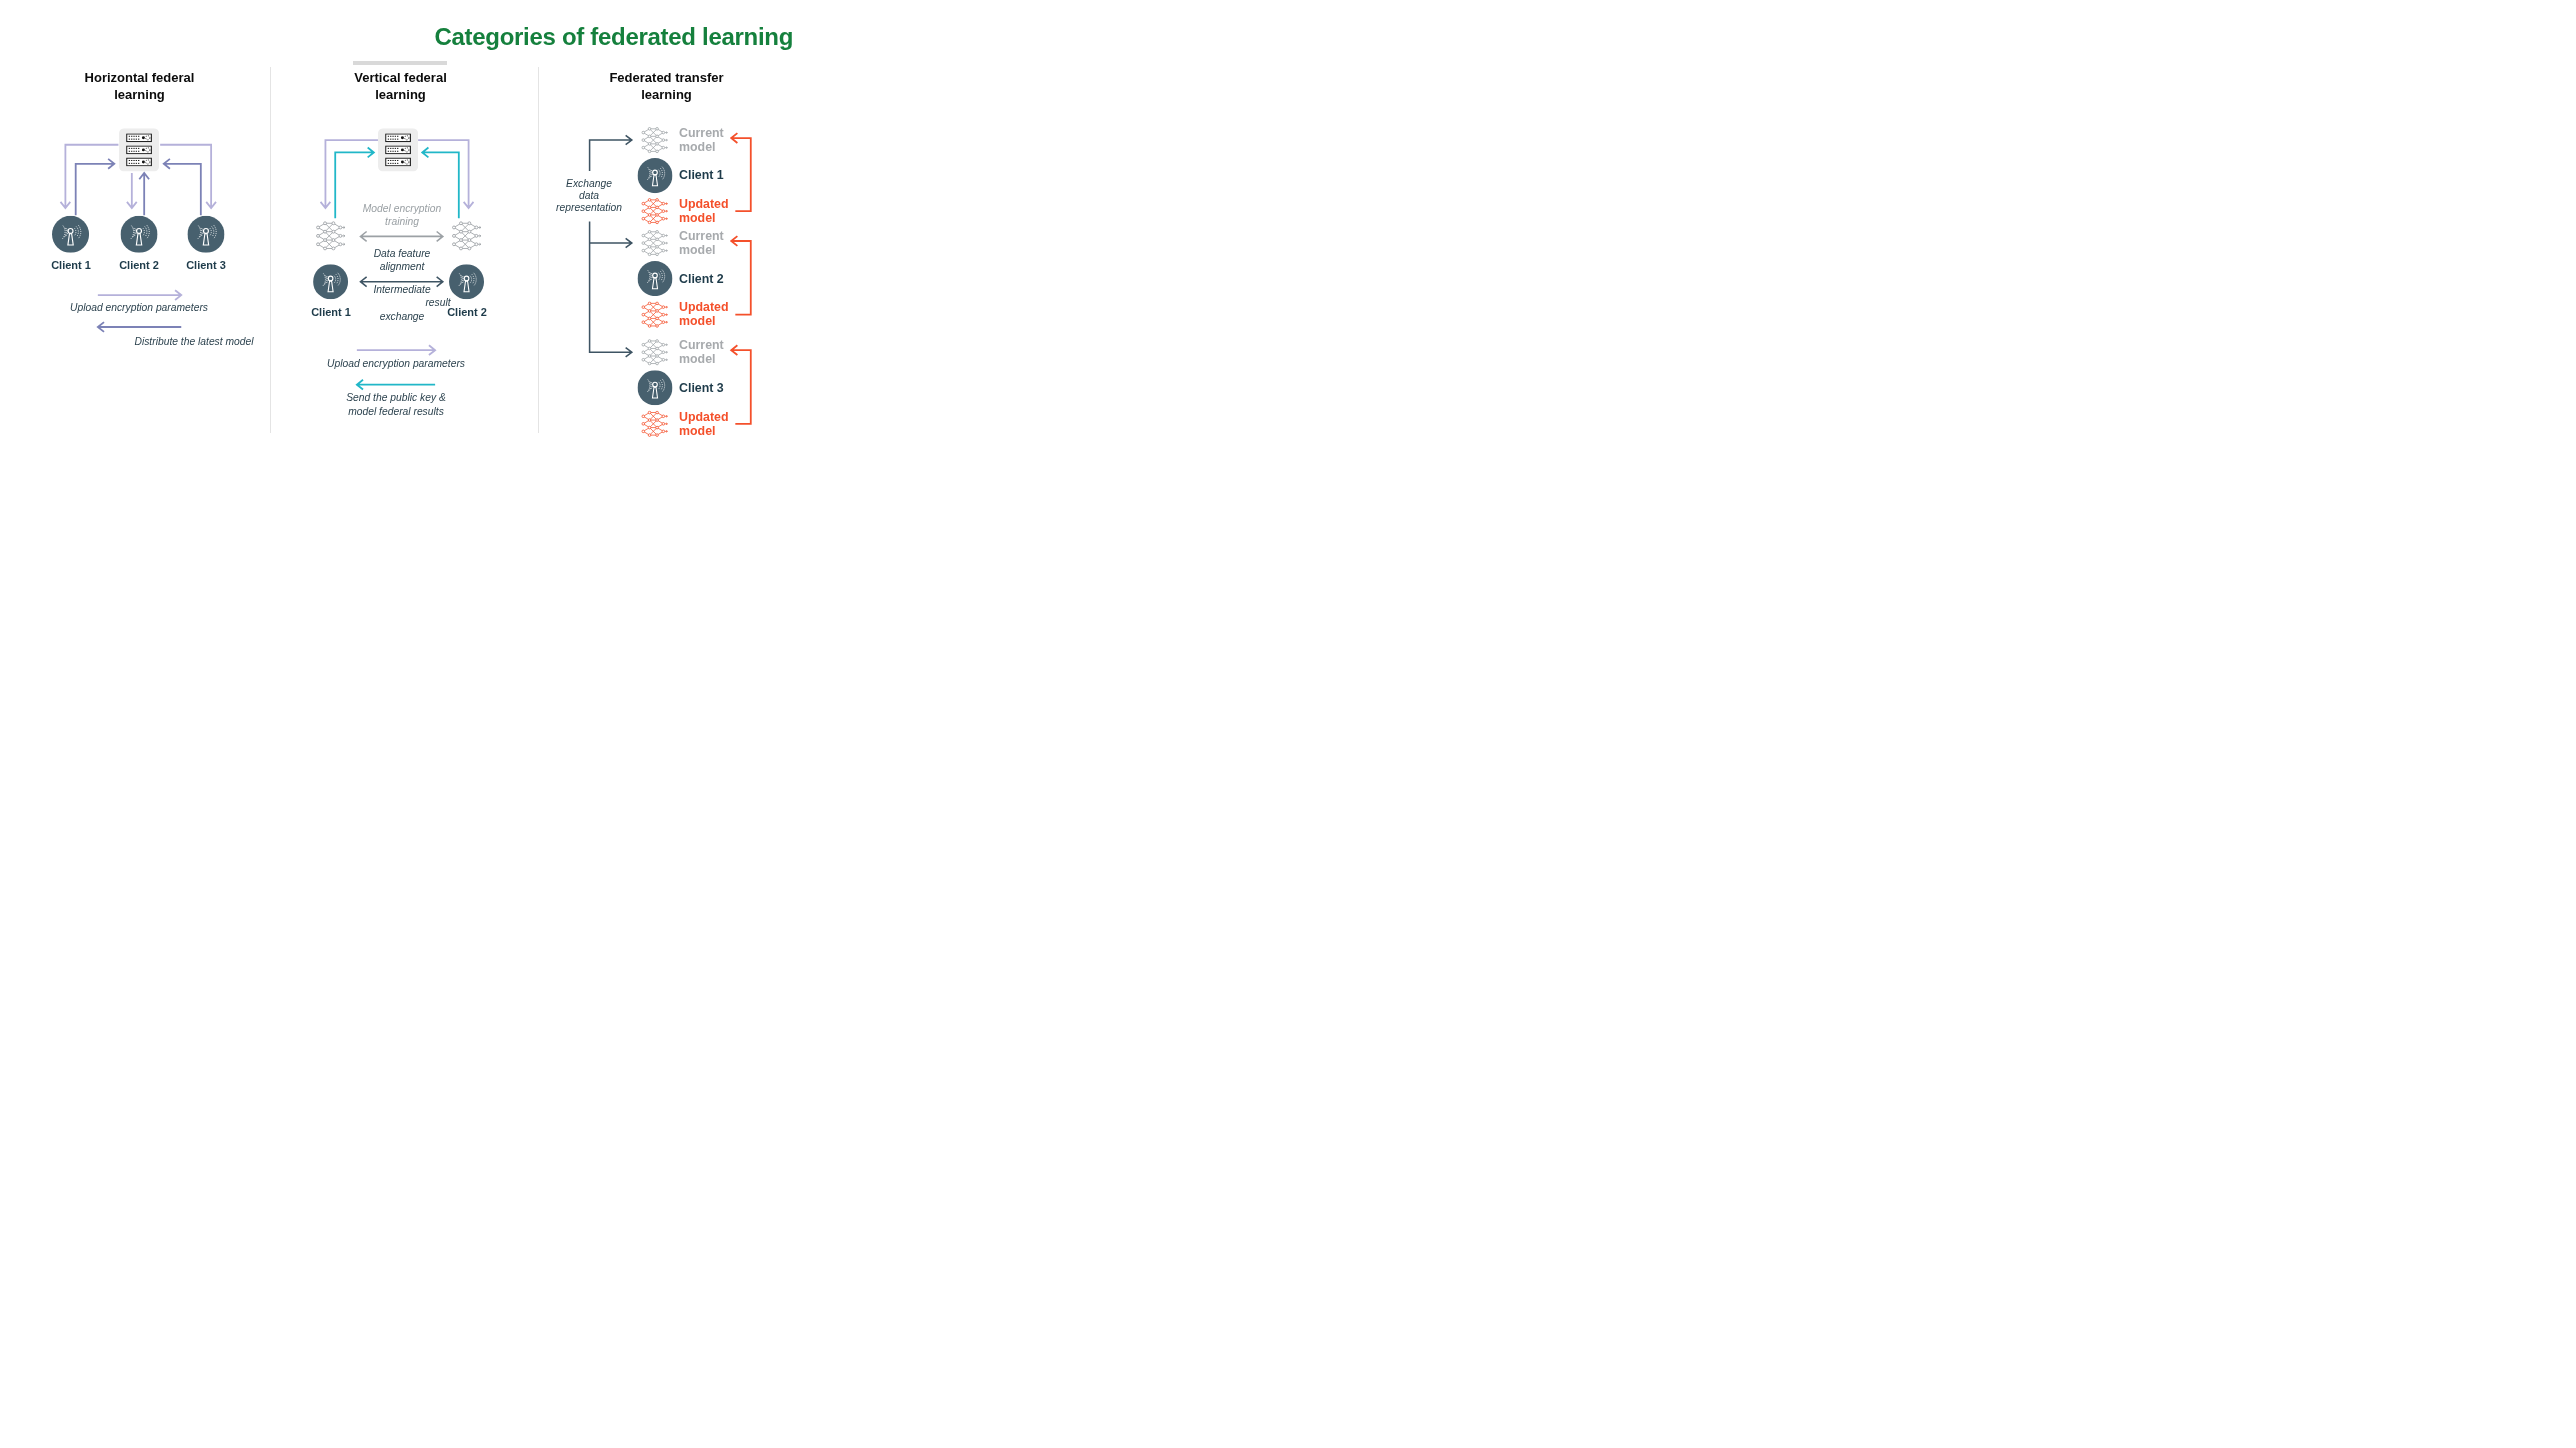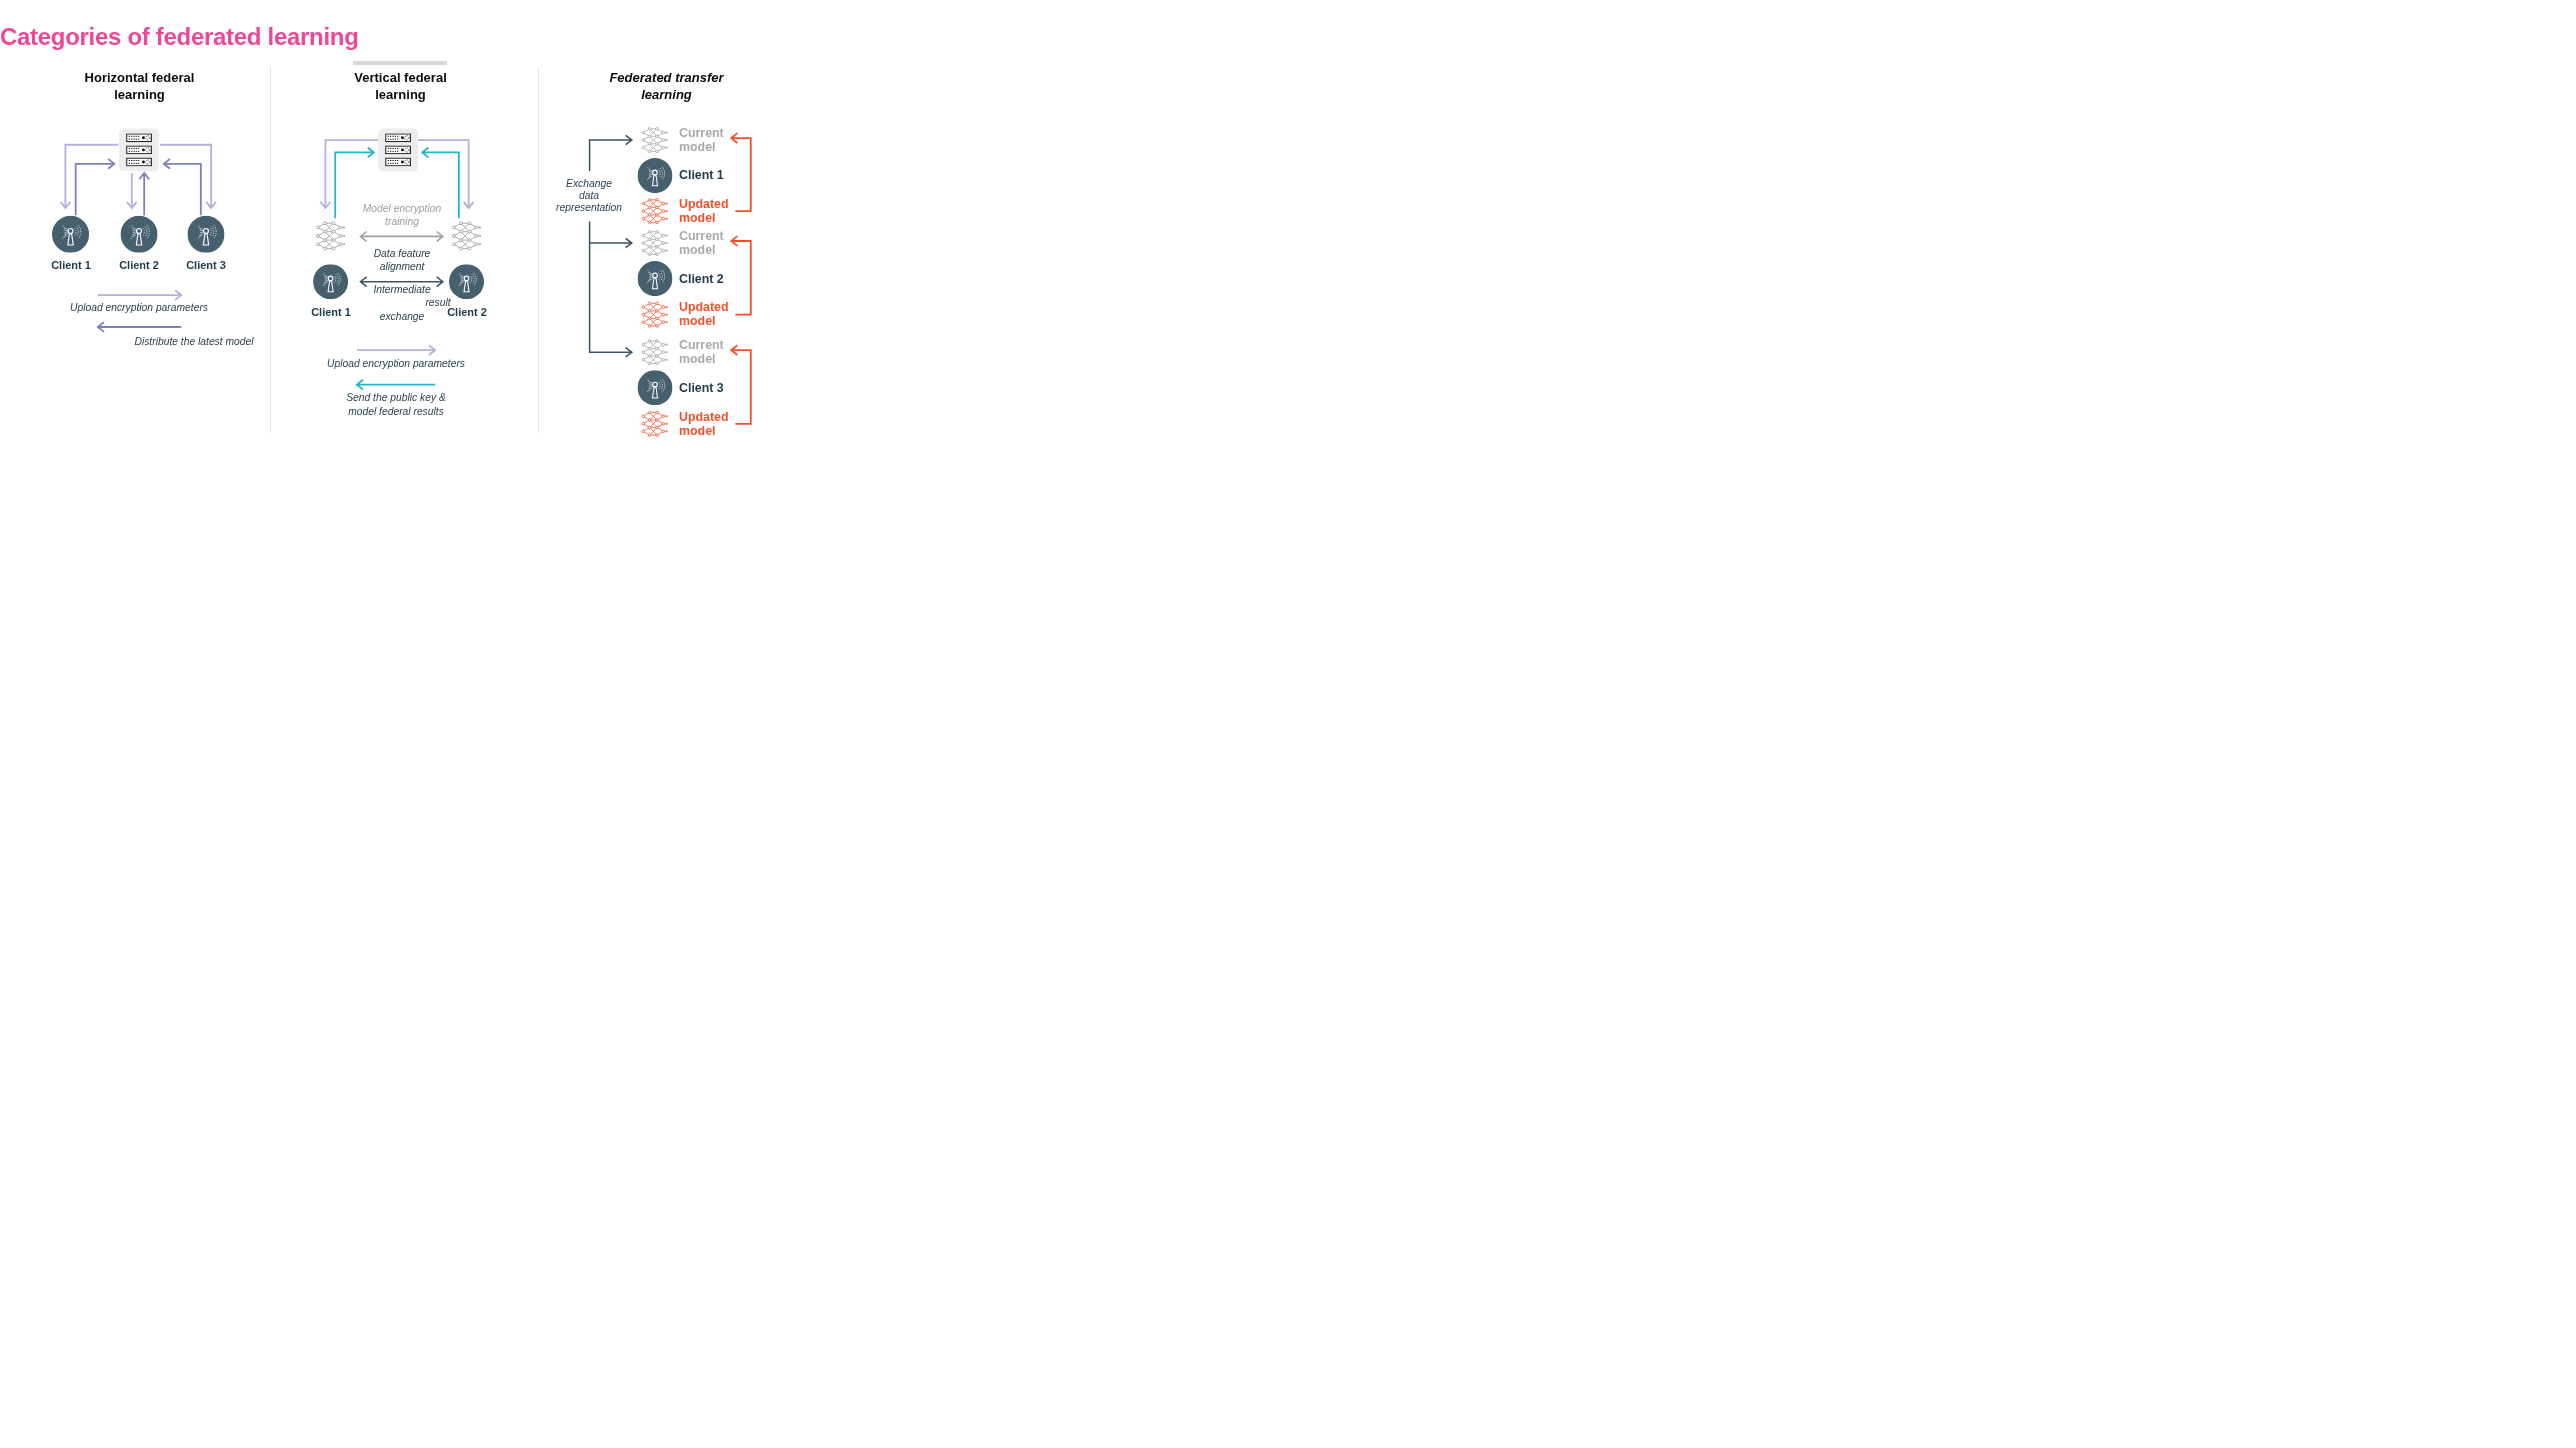--- a/index.html
+++ b/index.html
@@ -1,21 +1,21 @@
 <!DOCTYPE html>
 <html style="font-size:8.2px"><head>
 <meta charset="utf-8">
 <style>
   html,body{margin:0;padding:0;background:#fff;}
   .canvas{position:relative;width:793px;height:446px;background:#fff;overflow:hidden;
           font-family:"Liberation Sans","DejaVu Sans",sans-serif;}
   .abs{position:absolute;}
   .ctr{transform:translateX(-50%);}
   .nowrap{white-space:nowrap;}
-  .title{font-size:24px;font-weight:bold;color:#ec4899;letter-spacing:-0.3px;width:100%;text-align:left;}
+  .title{font-size:24px;font-weight:bold;color:#15803d;letter-spacing:-0.3px;width:100%;text-align:right;}
   .title-bar{background:#d9d9d9;}
   .divider{background:#e4e4e4;}
   .heading{font-size:13px;font-weight:bold;line-height:17px;color:#0b0b0b;width:129px;}
   .client-label{font-size:11px;font-weight:bold;color:#1e3b4a;}
   .caption{font-style:italic;font-size:10.3px;color:#2d434f;line-height:12.4px;}
   .caption-gray{color:#9aa0a4;}
   .model-label{font-size:12.4px;font-weight:bold;line-height:14.4px;width:67px;}
   .lbl-current{color:#a7aaad;}
   .lbl-updated{color:#f4502b;}
   .lbl-client-big{font-size:12.4px;font-weight:bold;color:#1e3b4a;}
@@ -36,21 +36,21 @@
 <div class="canvas">
 
   <div class="abs title" style="top:23px;left:0;">Categories of federated learning</div>
   <div class="abs title-bar" style="left:353px;top:61px;width:94px;height:3.6px;"></div>
 
   <div class="abs divider" style="left:270px;top:67px;width:1px;height:366px;"></div>
   <div class="abs divider" style="left:538px;top:67px;width:1px;height:366px;"></div>
 
   <div class="abs heading" style="left:75px;top:69px;text-align:center;">Horizontal federal learning</div>
   <div class="abs heading" style="left:336px;top:69px;text-align:center;">Vertical federal learning</div>
-  <div class="abs heading" style="left:602px;top:69px;text-align:center;font-style:italic;">Federated transfer learning</div>
+  <div class="abs heading" style="left:602px;top:69px;text-align:center;">Federated transfer learning</div>
 
   <svg class="layer" width="793" height="446" viewBox="0 0 1540 866">
     <defs>
       <symbol id="sym-bar" viewBox="0 0 50 17">
         <rect x="1" y="1" width="48" height="15" fill="#ffffff" stroke="#141414" stroke-width="2.2"></rect>
         <g fill="#141414">
           <rect x="5" y="4.6" width="2.6" height="1.9"></rect>
             <rect x="9.5" y="4.6" width="2.6" height="1.9"></rect>
             <rect x="14" y="4.6" width="2.6" height="1.9"></rect>
             <rect x="18.5" y="4.6" width="2.6" height="1.9"></rect>

